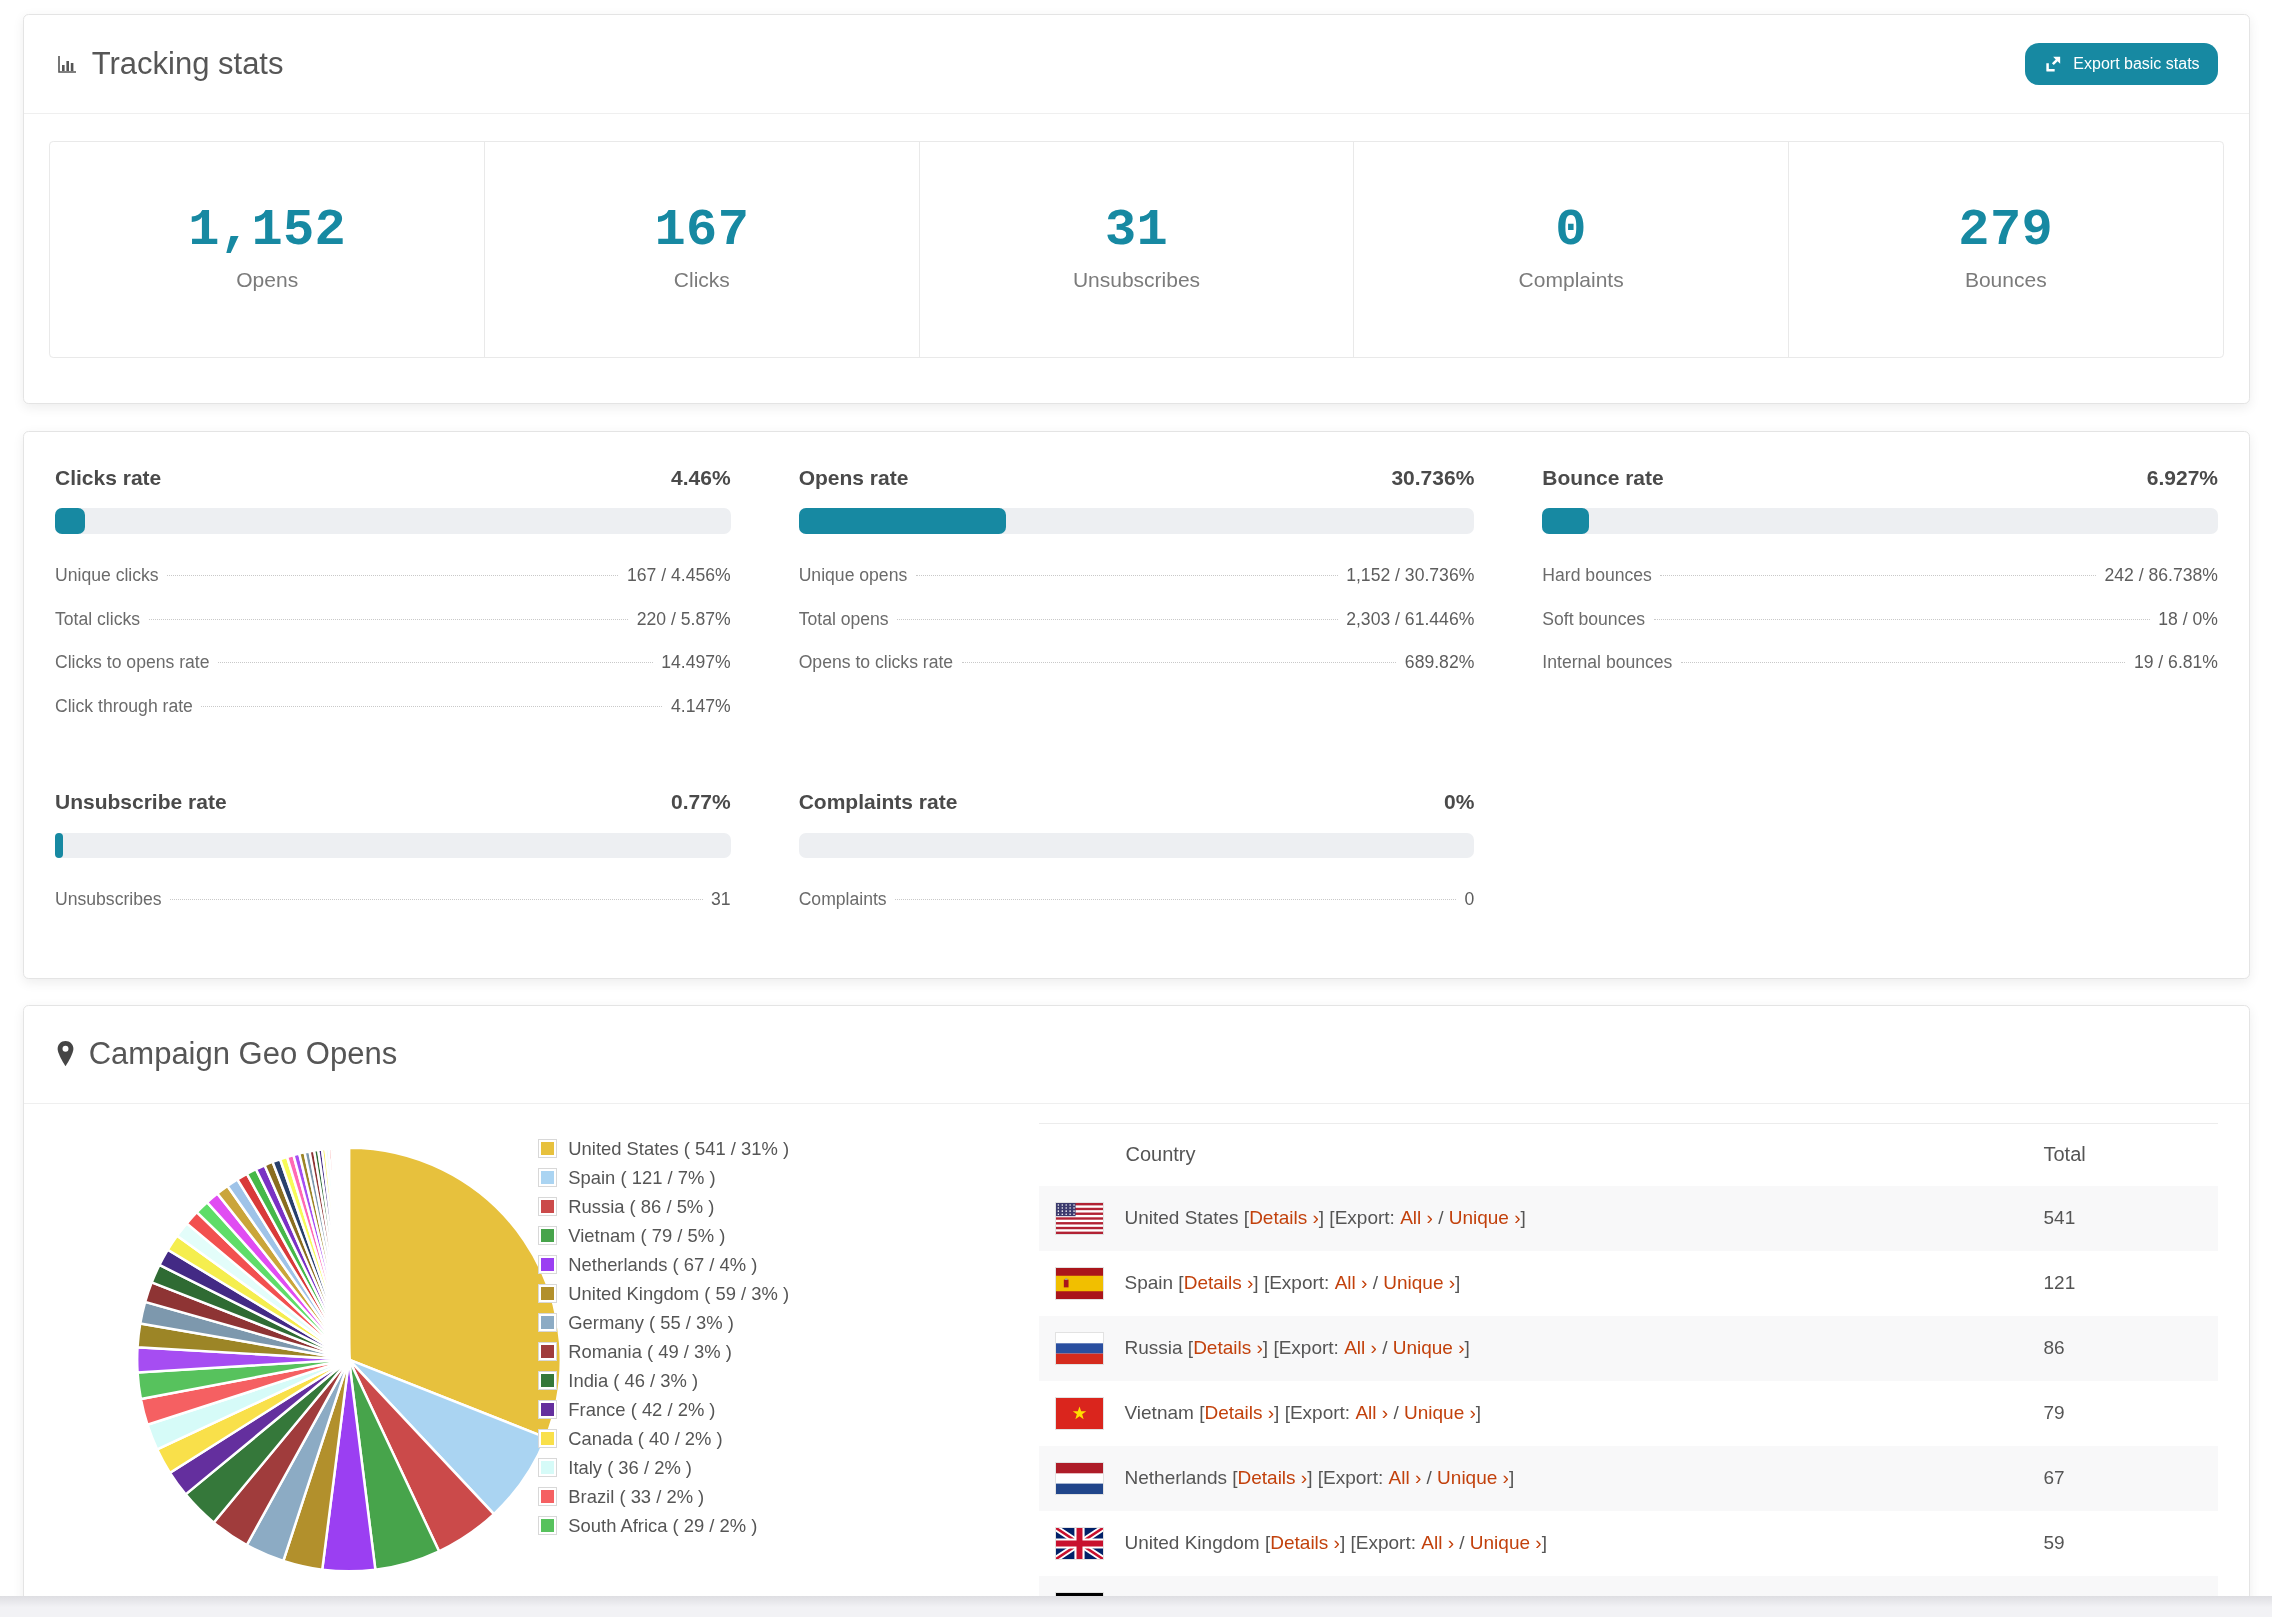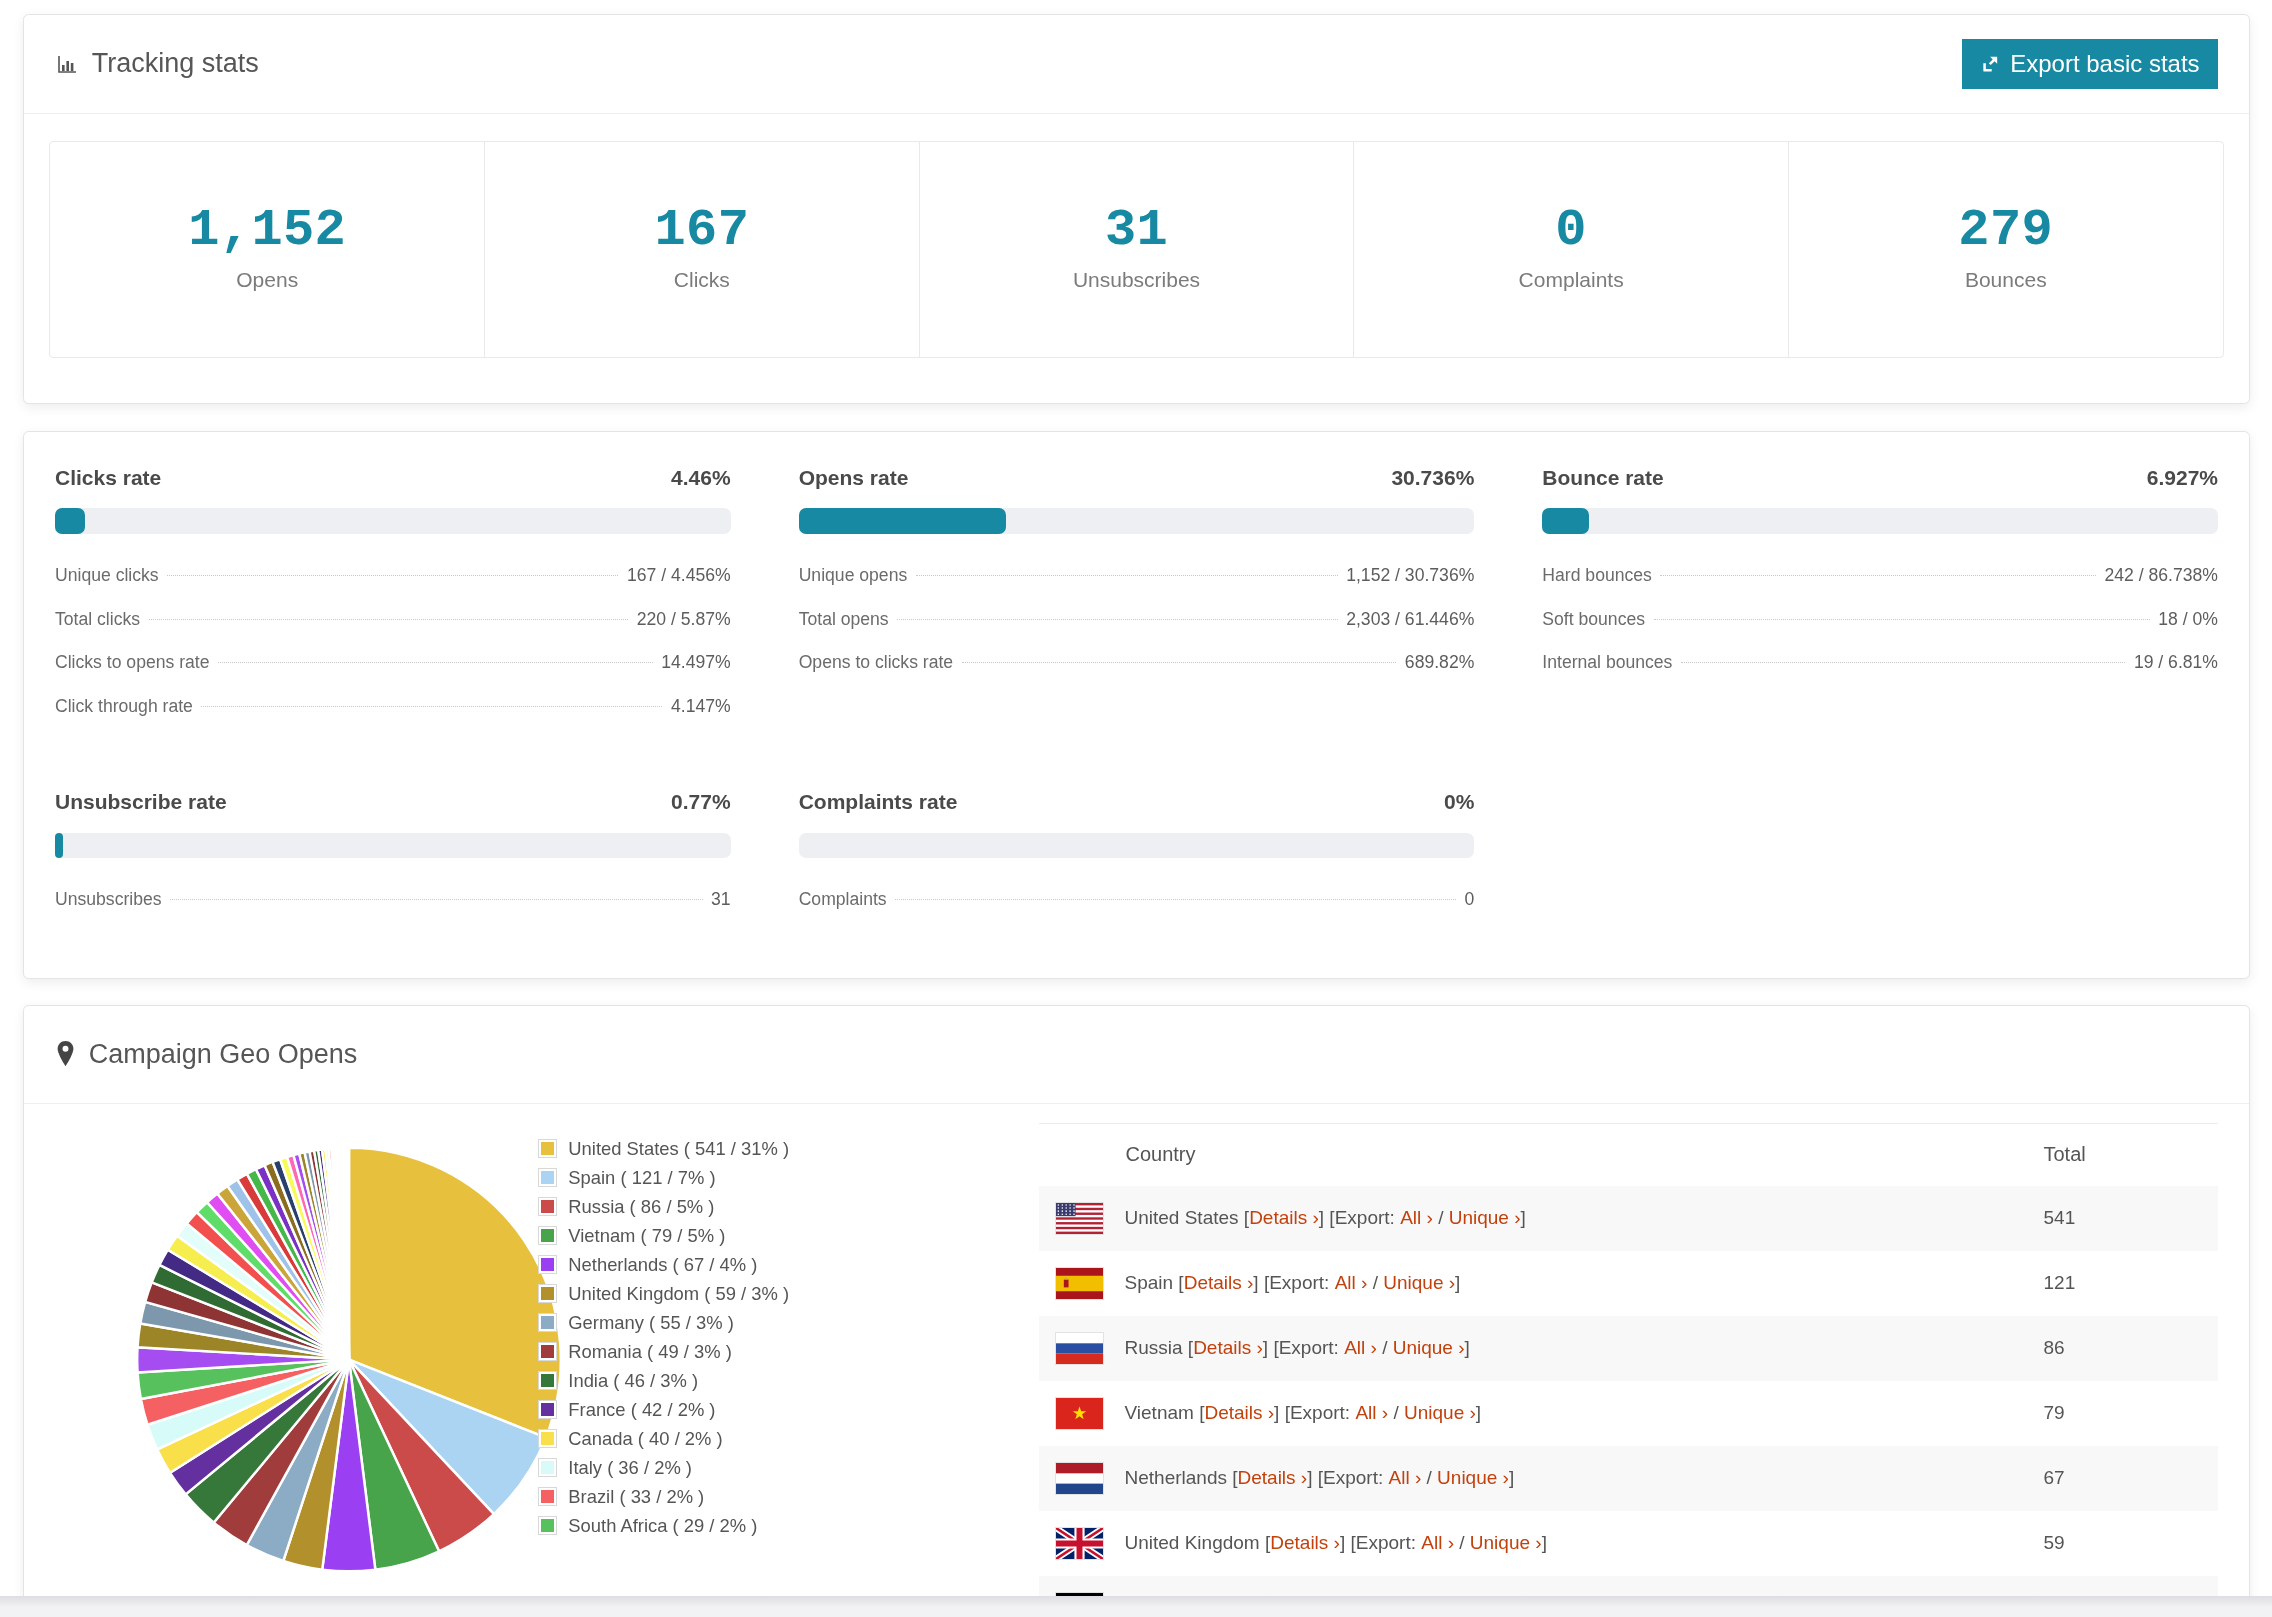--- a/index.html
+++ b/index.html
@@ -2,24 +2,24 @@
 <html style="font-size:11.3px"><head>
 <meta charset="utf-8">
 <style>
   html,body{margin:0;padding:0;background:#fff;}
   body{width:2273px;height:1618px;position:relative;overflow:hidden;
        font-family:"Liberation Sans","DejaVu Sans",sans-serif;color:#555;}
   .card{margin:0 23px;background:#fff;border:0.7px solid #e4e4e4;border-radius:5.6px;
         box-shadow:0 3.5px 11.3px rgba(0,0,0,.07);box-sizing:border-box;}
   .card-header{display:flex;justify-content:space-between;align-items:center;
         padding:18.4px 31px;border-bottom:1.4px solid #efefef;min-height:61px;}
-  .card-title{display:flex;align-items:center;font-size:27px;color:#565656;}
+  .card-title{display:flex;align-items:center;font-size:31px;color:#565656;}
   .card-title .ticon{margin-right:12.7px;display:flex;align-items:center;}
   .btn-export{display:flex;align-items:center;gap:10px;background:#1789a2;color:#fff;
-        border:none;border-radius:0;font-size:24px;padding:11.3px 18.4px;cursor:pointer;
+        border:none;border-radius:14px;font-size:16px;padding:11.3px 18.4px;cursor:pointer;
         font-family:inherit;}
   
   .summary-row{display:flex;margin:27px 25.4px 0;border:0.7px solid #e9e9e9;border-radius:4.2px;}
   .summary-cell{flex:1;text-align:center;padding:59px 0 65px;border-left:0.7px solid #e9e9e9;}
   .summary-cell:first-child{border-left:none;}
   .summary-value{font-size:52px;font-weight:bold;color:#1789a2;letter-spacing:0.4px;font-family:Liberation Mono, monospace;}
   .summary-label{font-size:21px;color:#7b7b7b;margin-top:8.5px;}
   #card-tracking{margin-top:14px;height:390px;}
   
   #card-rates{margin-top:27px;padding:34px 31px 56px;}

